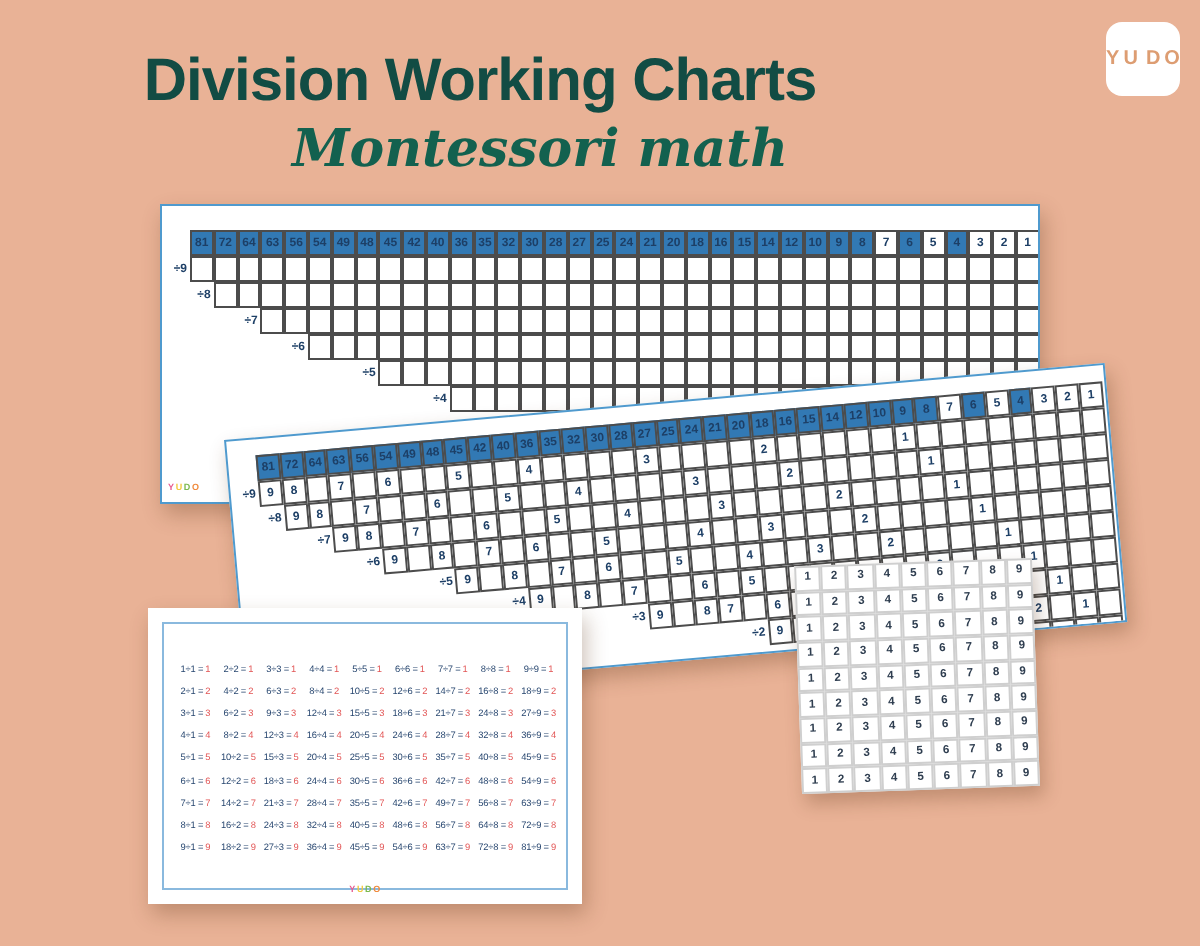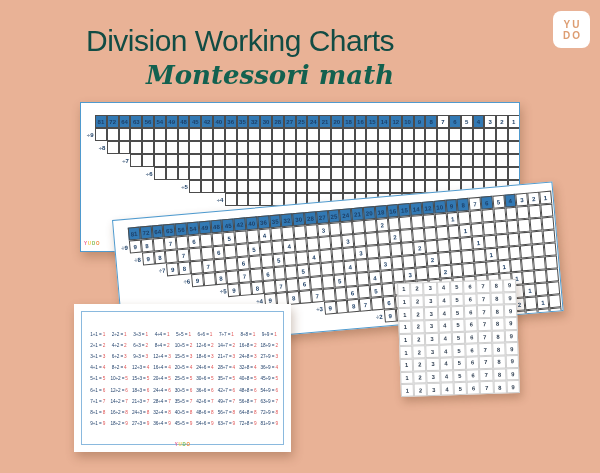--- a/index.html
+++ b/index.html
@@ -2,28 +2,28 @@
 <html><head>
 <meta charset="utf-8">
 <style>
   html,body{margin:0;padding:0;}
   body{width:600px;height:473px;position:relative;overflow:hidden;
        font-family:"Liberation Sans",sans-serif;background:#e9b296;}
   .abs{position:absolute;}
 
   
   .title{top:24px;left:0;width:480px;text-align:center;
-         font-size:30px;font-weight:normal;letter-spacing:-0.5px;color:#124c44;}
+         font-size:30px;font-weight:bold;letter-spacing:-0.5px;color:#124c44;}
   .subtitle{top:60px;left:0;width:540px;text-align:center;
             font-family:"DejaVu Serif",serif;font-style:italic;font-weight:bold;
             font-size:26px;color:#13614f;}
 
   
   .brand{top:11px;left:553px;width:37px;height:37px;background:#fff;border-radius:8px;
-         display:flex;flex-direction:column;align-items:center;justify-content:center;}
+         display:flex;align-items:center;justify-content:center;}
   .brand div{font-size:10px;font-weight:bold;letter-spacing:2px;line-height:11px;
              color:#dd9d72;text-indent:2px;}
 
   
   .chartcard{background:#fff;border:1px solid #4f9ace;box-sizing:border-box;
              box-shadow:2px 5px 10px rgba(90,50,20,.30);overflow:hidden;}
   #chart1{left:80px;top:102px;width:440px;height:150px;padding:12px 2px 0 1px;z-index:1;}
   #chart2{left:112px;top:220px;width:442px;height:130px;padding:8px 2px 0 1px;
           transform:rotate(-5deg);transform-origin:0 0;z-index:2;}
 

